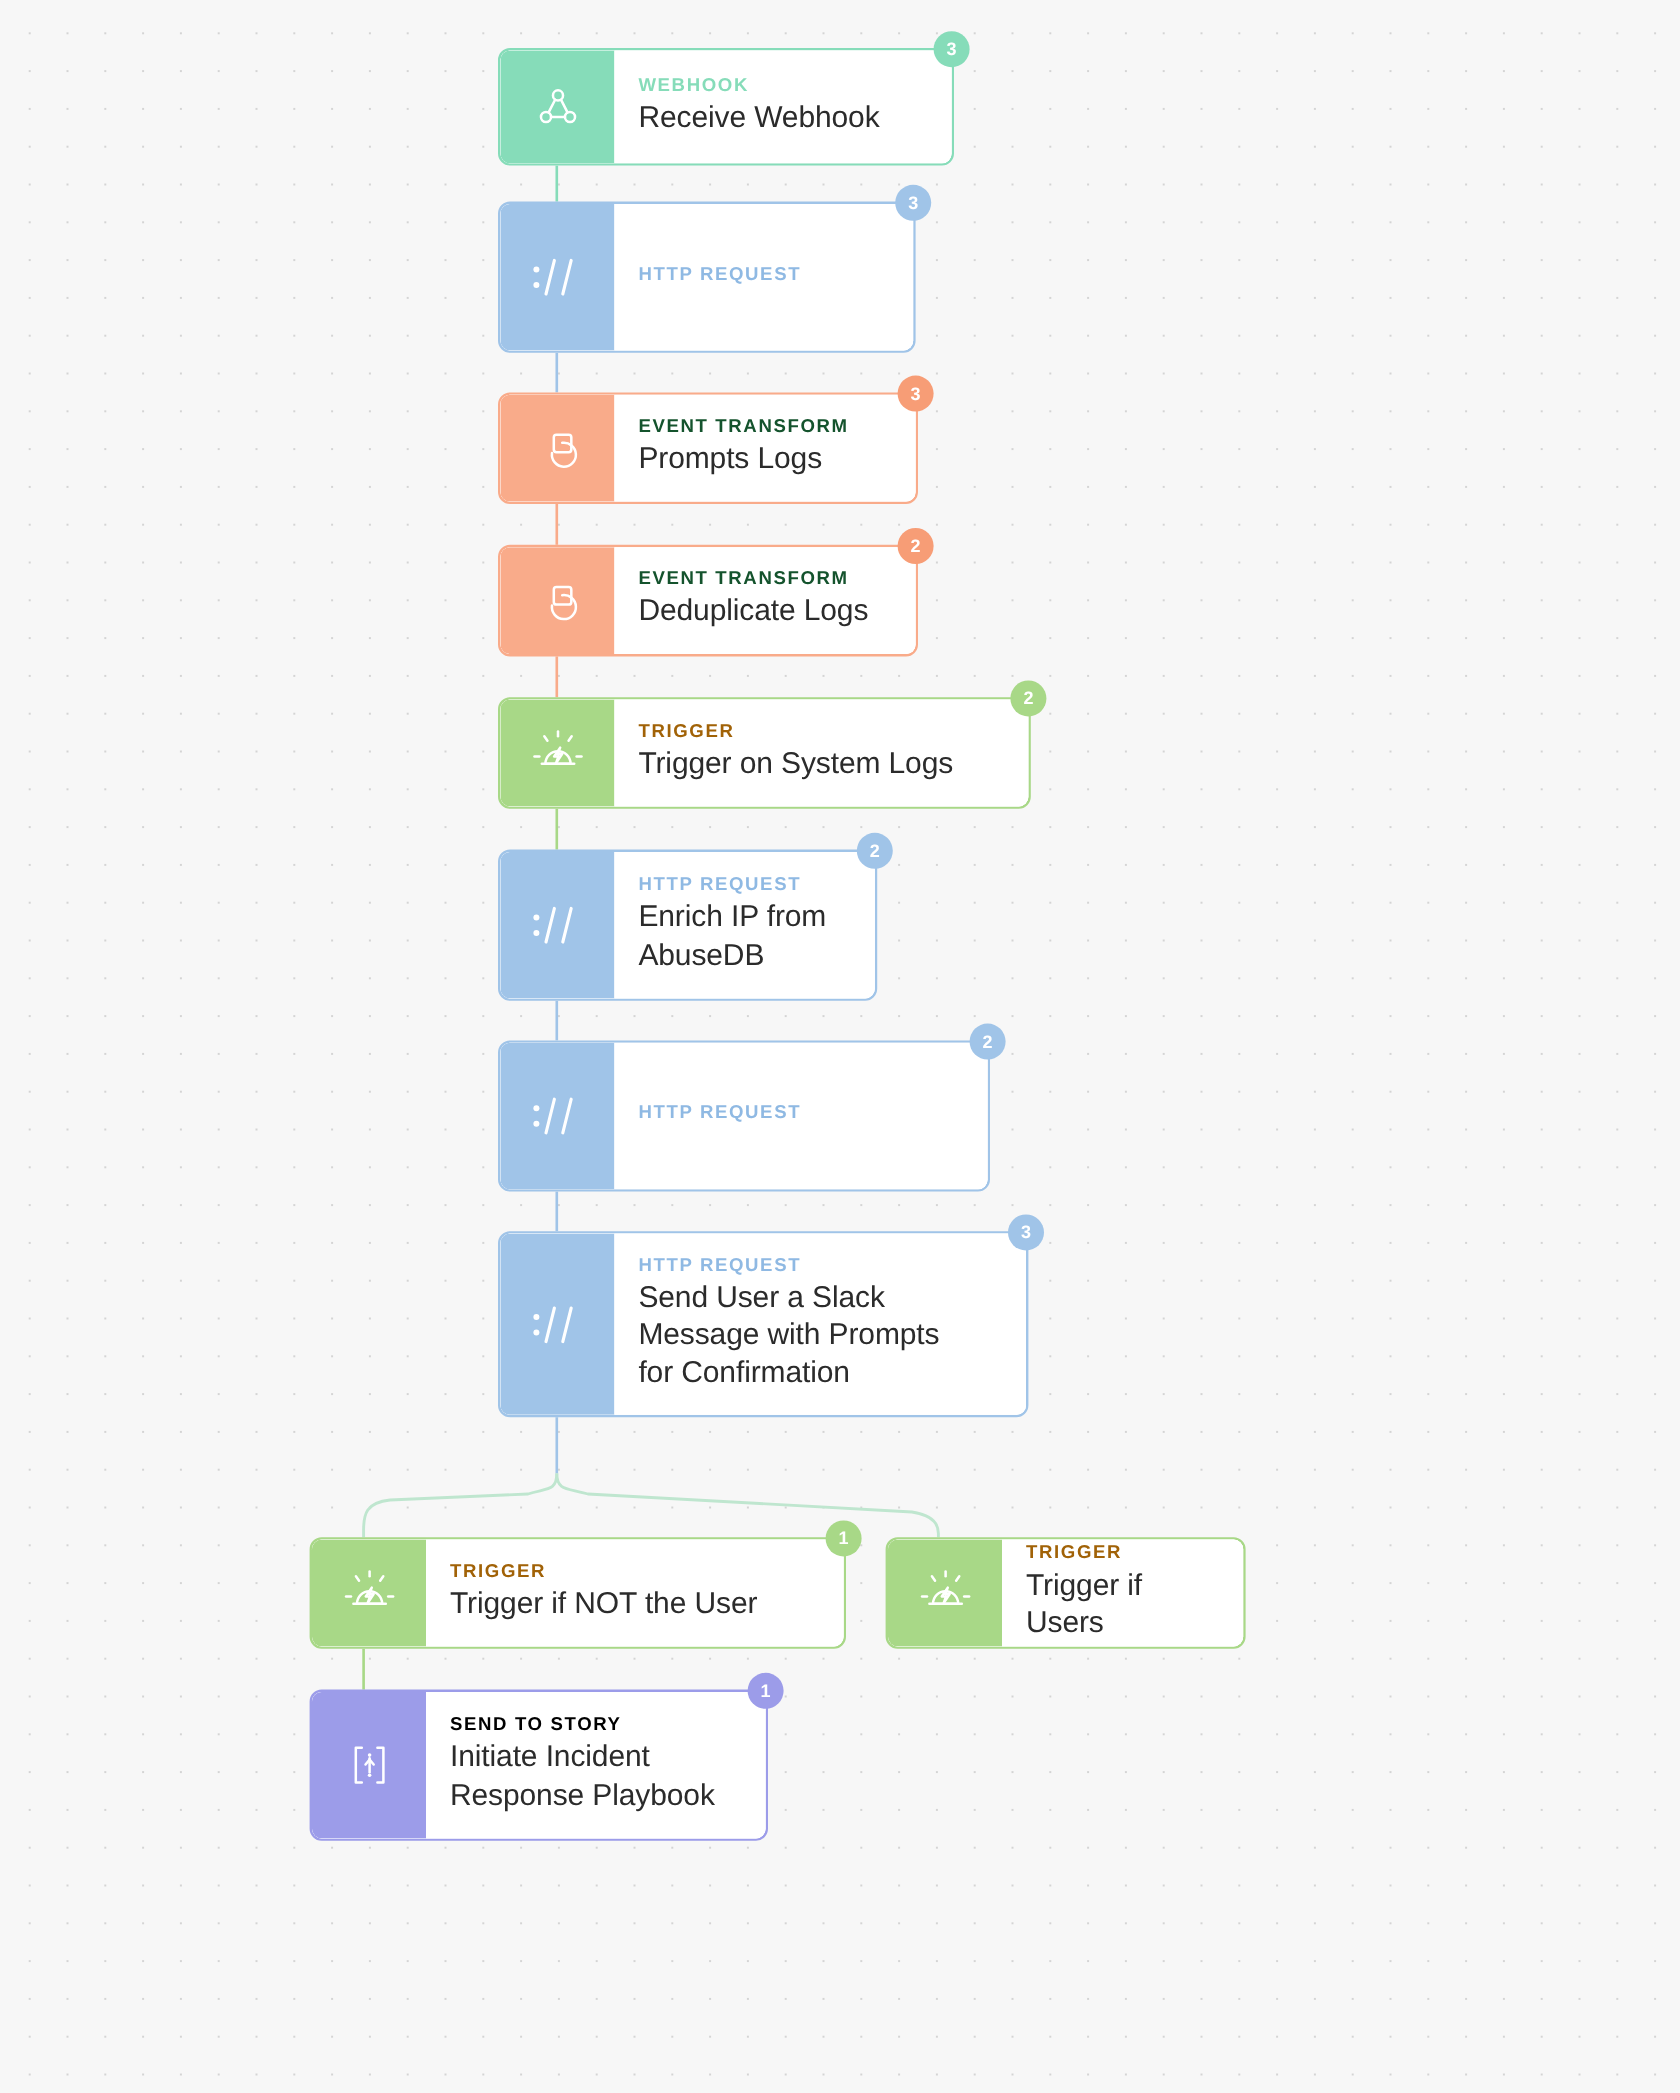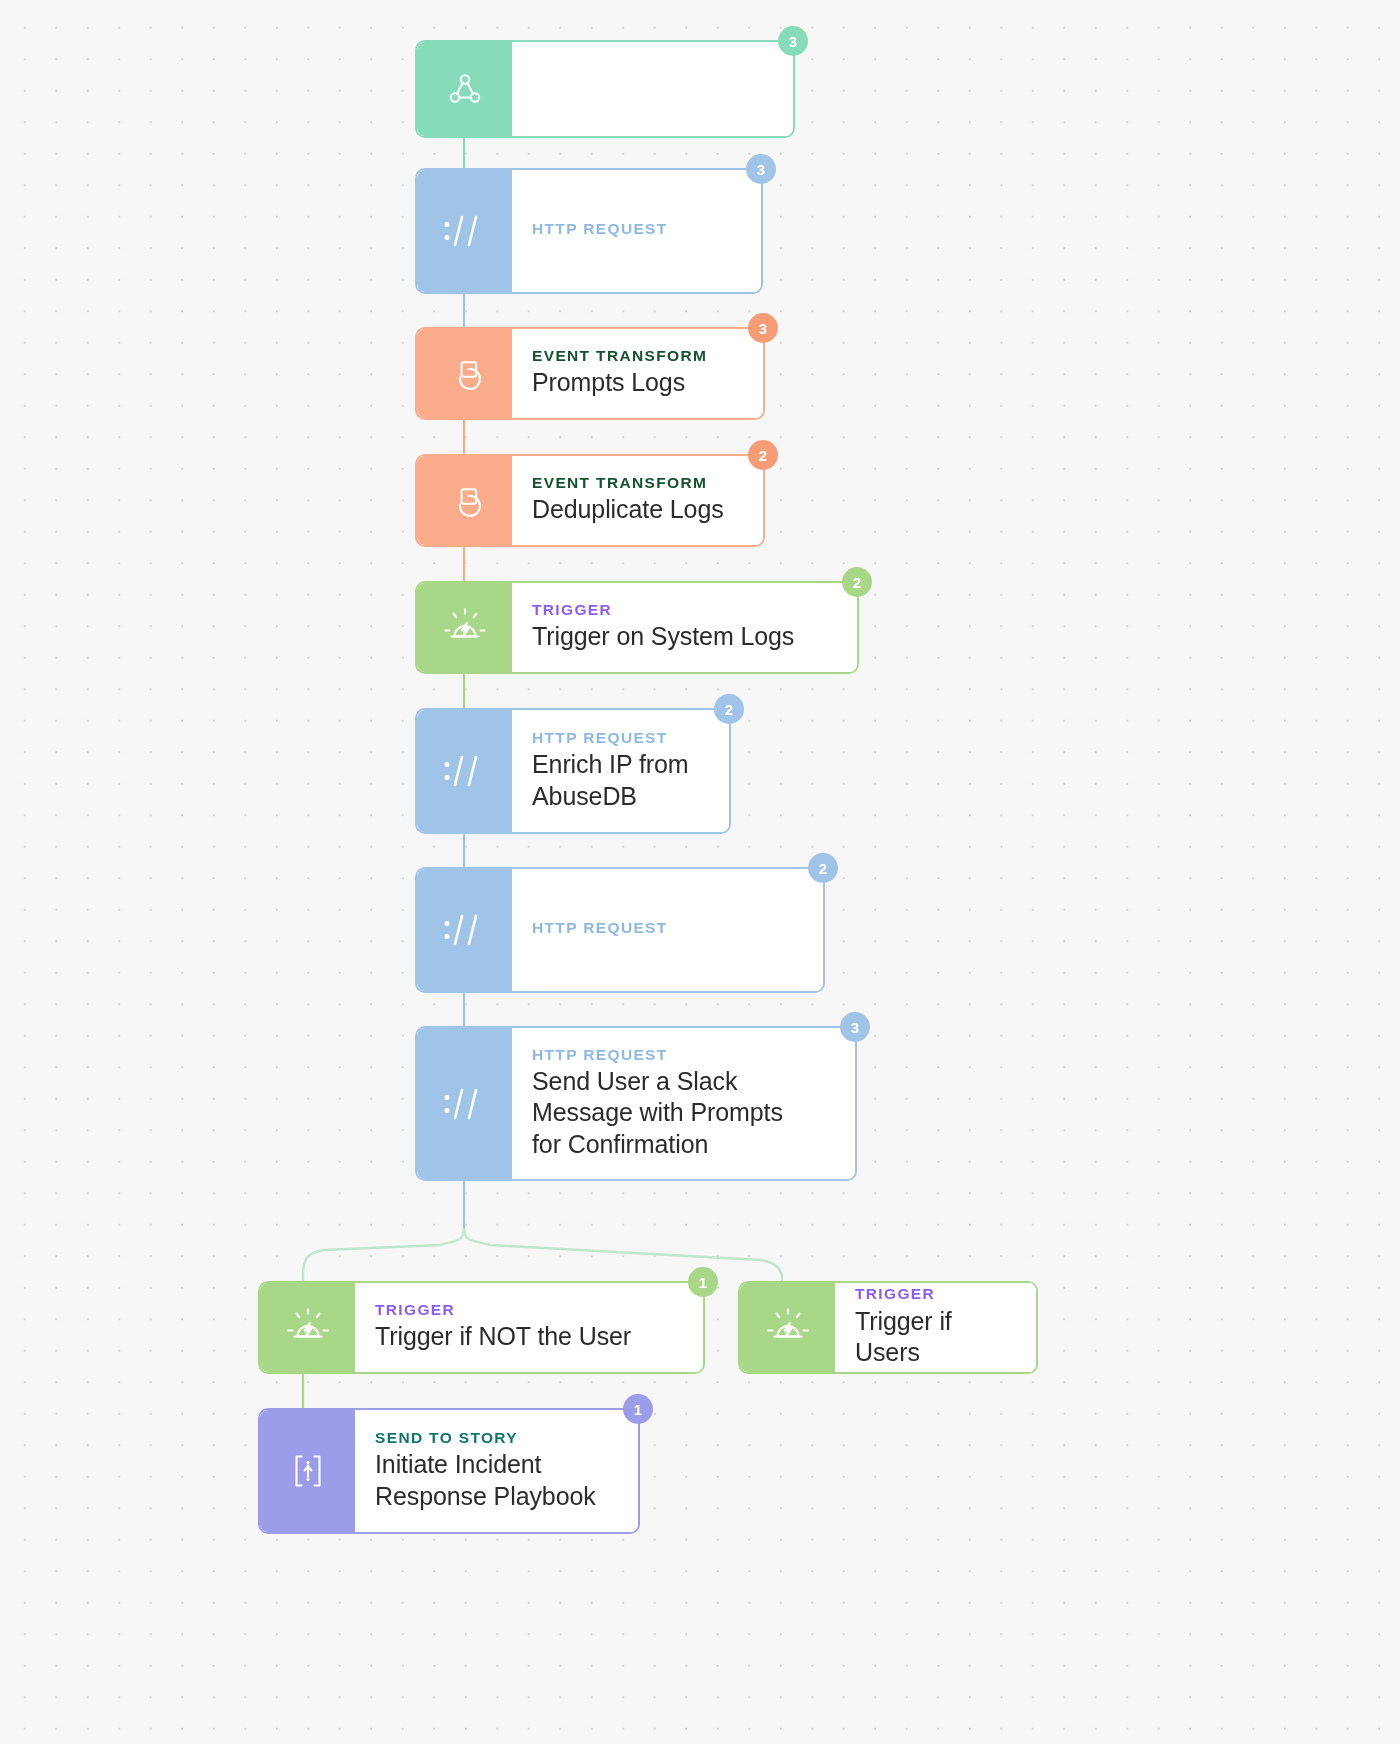--- a/index.html
+++ b/index.html
@@ -121,26 +121,26 @@
   .t-http      .cat { color: #8fb9e3; }
   .b-http      { background: #a0c4e8; }
 
   .t-transform { border-color: #f9ab8a; }
   .t-transform .icon-panel { background: #f9ab8a; }
   .t-transform .cat { color: #14532d; }
   .b-transform { background: #f79d76; }
 
   .t-trigger   { border-color: #a8d887; }
   .t-trigger   .icon-panel { background: #a8d887; }
-  .t-trigger   .cat { color: #8b5cf6; }
+  .t-trigger   .cat { color: #a16207; }
   .b-trigger   { background: #a8d887; }
 
   .t-story     { border-color: #9c9ce9; }
   .t-story     .icon-panel { background: #9c9ce9; }
-  .t-story     .cat { color: #0f766e; }
+  .t-story     .cat { color: #000000; }
   .b-story     { background: #9c9ce9; }
 </style>
 </head>
 <body>
 
 <div id="canvas"></div>
 
 <svg id="wires" viewBox="0 0 1400 1744" width="1400" height="1744">
 
   <path d="M 464 138 L 464 168" stroke="#86dcb9" stroke-width="2.2" fill="none"></path>
@@ -177,20 +177,24 @@
           <svg width="42" height="42" viewBox="0 0 42 42">
         <g stroke="#ffffff" fill="none" stroke-width="2.1" stroke-linecap="round" stroke-linejoin="round">
           <circle cx="21" cy="11.5" r="4.2"></circle>
           <circle cx="11" cy="29.5" r="4.2"></circle>
           <circle cx="31" cy="29.5" r="4.2"></circle>
           <path d="M18.6 15.1 L13.2 25.6"></path>
           <path d="M15.2 29.5 L26.8 29.5"></path>
           <path d="M23.6 15.2 L28.9 25.7"></path>
         </g>
           </svg>
+        </div>
+        <div class="node-body">
+          <div class="cat">WEBHOOK</div>
+          <div class="title">Receive Webhook</div>
         </div>
       </div>
       <div class="badge b-webhook" style="right: -15px;">3</div>
     </div>
     <div class="node t-http" style="left: 415px; top: 168px; width: 348px; height: 126px;">
       <div class="node-inner">
         <div class="icon-panel">
           <svg width="52" height="40" viewBox="0 0 52 40">
         <g fill="#ffffff">
           <circle cx="8" cy="13.5" r="2.5"></circle>

